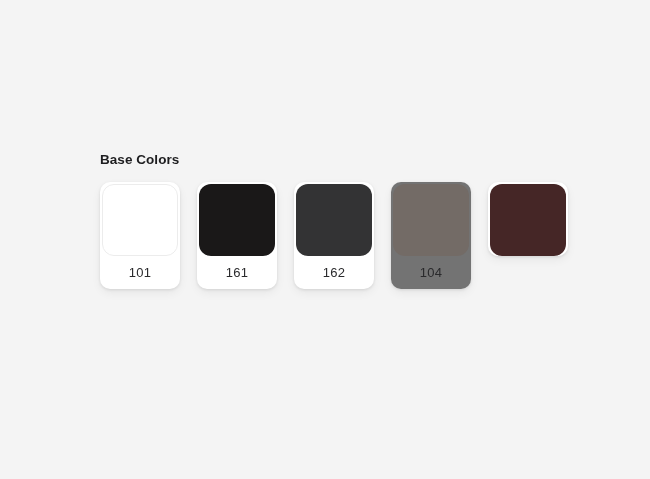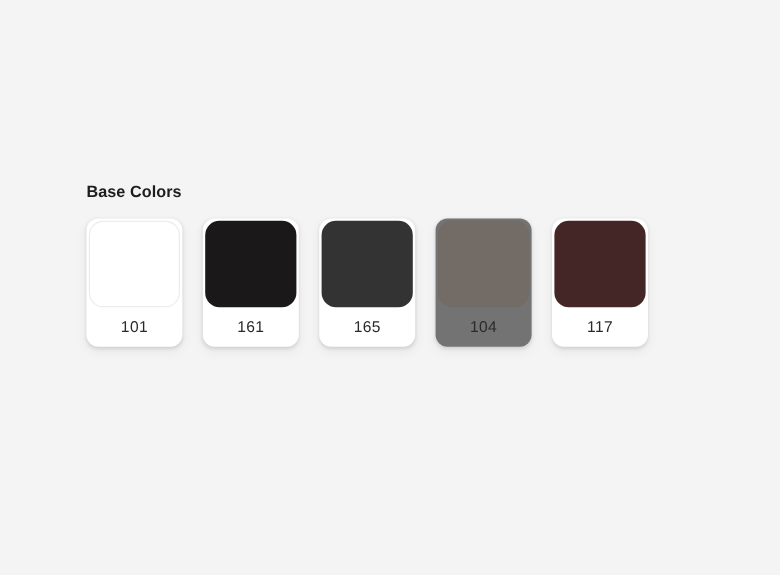--- a/index.html
+++ b/index.html
@@ -12,21 +12,21 @@
     height: 479px;
     background: #f4f4f4;
     font-family: "Liberation Sans", "DejaVu Sans", sans-serif;
     overflow: hidden;
     position: relative;
     -webkit-font-smoothing: antialiased;
   }
 
   #palette-panel {
     position: absolute;
-    left: 72px;
+    left: 100px;
     top: 152px;
     width: 480px;
   }
 
   #section-title {
     font-size: 13.5px;
     font-weight: bold;
     color: #1d1d1f;
     letter-spacing: 0.05px;
     line-height: 16px;
@@ -92,27 +92,26 @@
       <div class="swatch-label">101</div>
     </div>
 
     <div class="swatch-card" style="background: rgb(255, 255, 255);">
       <div class="swatch-chip" style="background-color: rgb(26, 24, 24);"></div>
       <div class="swatch-label">161</div>
     </div>
 
     <div class="swatch-card" style="background: rgb(255, 255, 255);">
       <div class="swatch-chip" style="background-color: rgb(51, 51, 52);"></div>
-      <div class="swatch-label">165</div>
+      <div class="swatch-label">162</div>
     </div>
 
     <div class="swatch-card" style="background: #737373;">
       <div class="swatch-chip" style="background-color: rgb(115, 107, 102);"></div>
       <div class="swatch-label">104</div>
     </div>
 
     <div class="swatch-card" style="background: rgb(255, 255, 255);">
       <div class="swatch-chip" style="background-color: rgb(69, 38, 38);"></div>
-      <div class="swatch-label">117</div>
     </div>
 
   </div>
 </div>
 
 </body></html>

